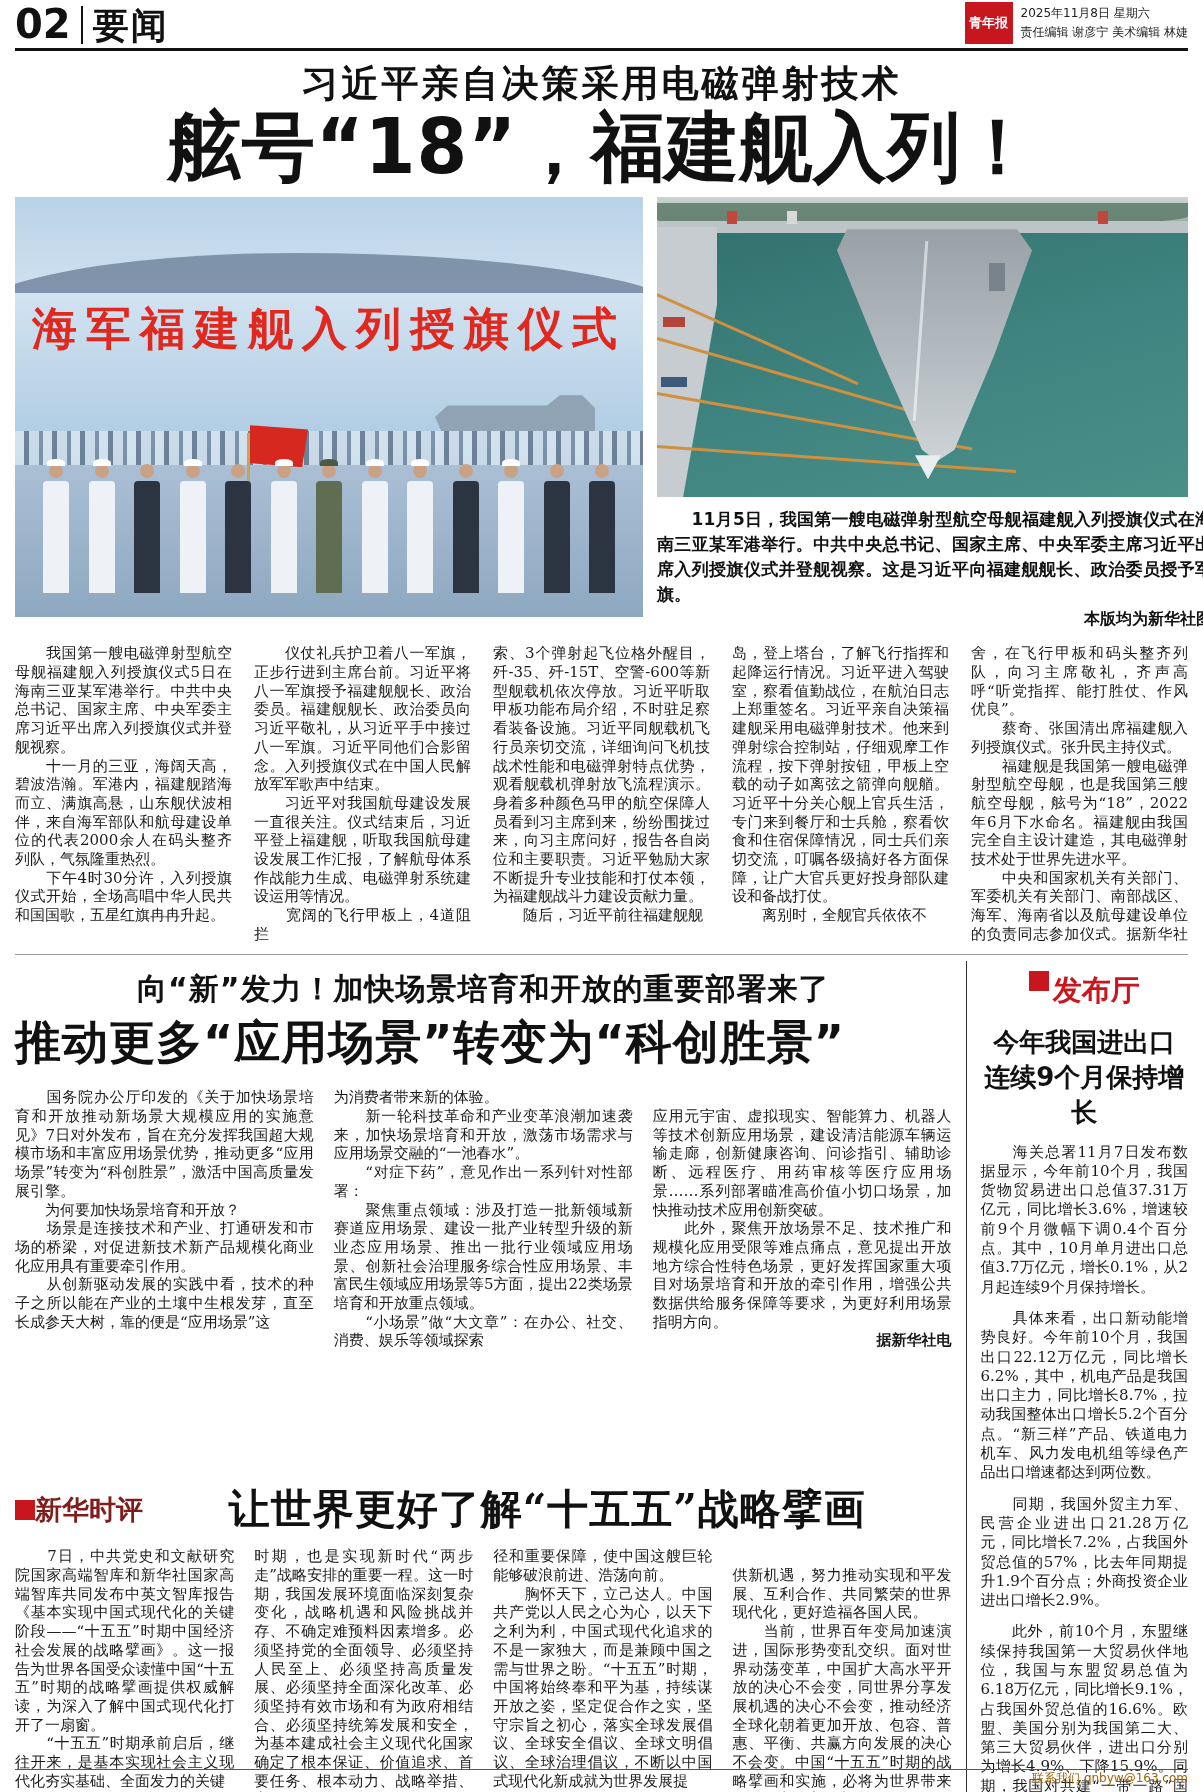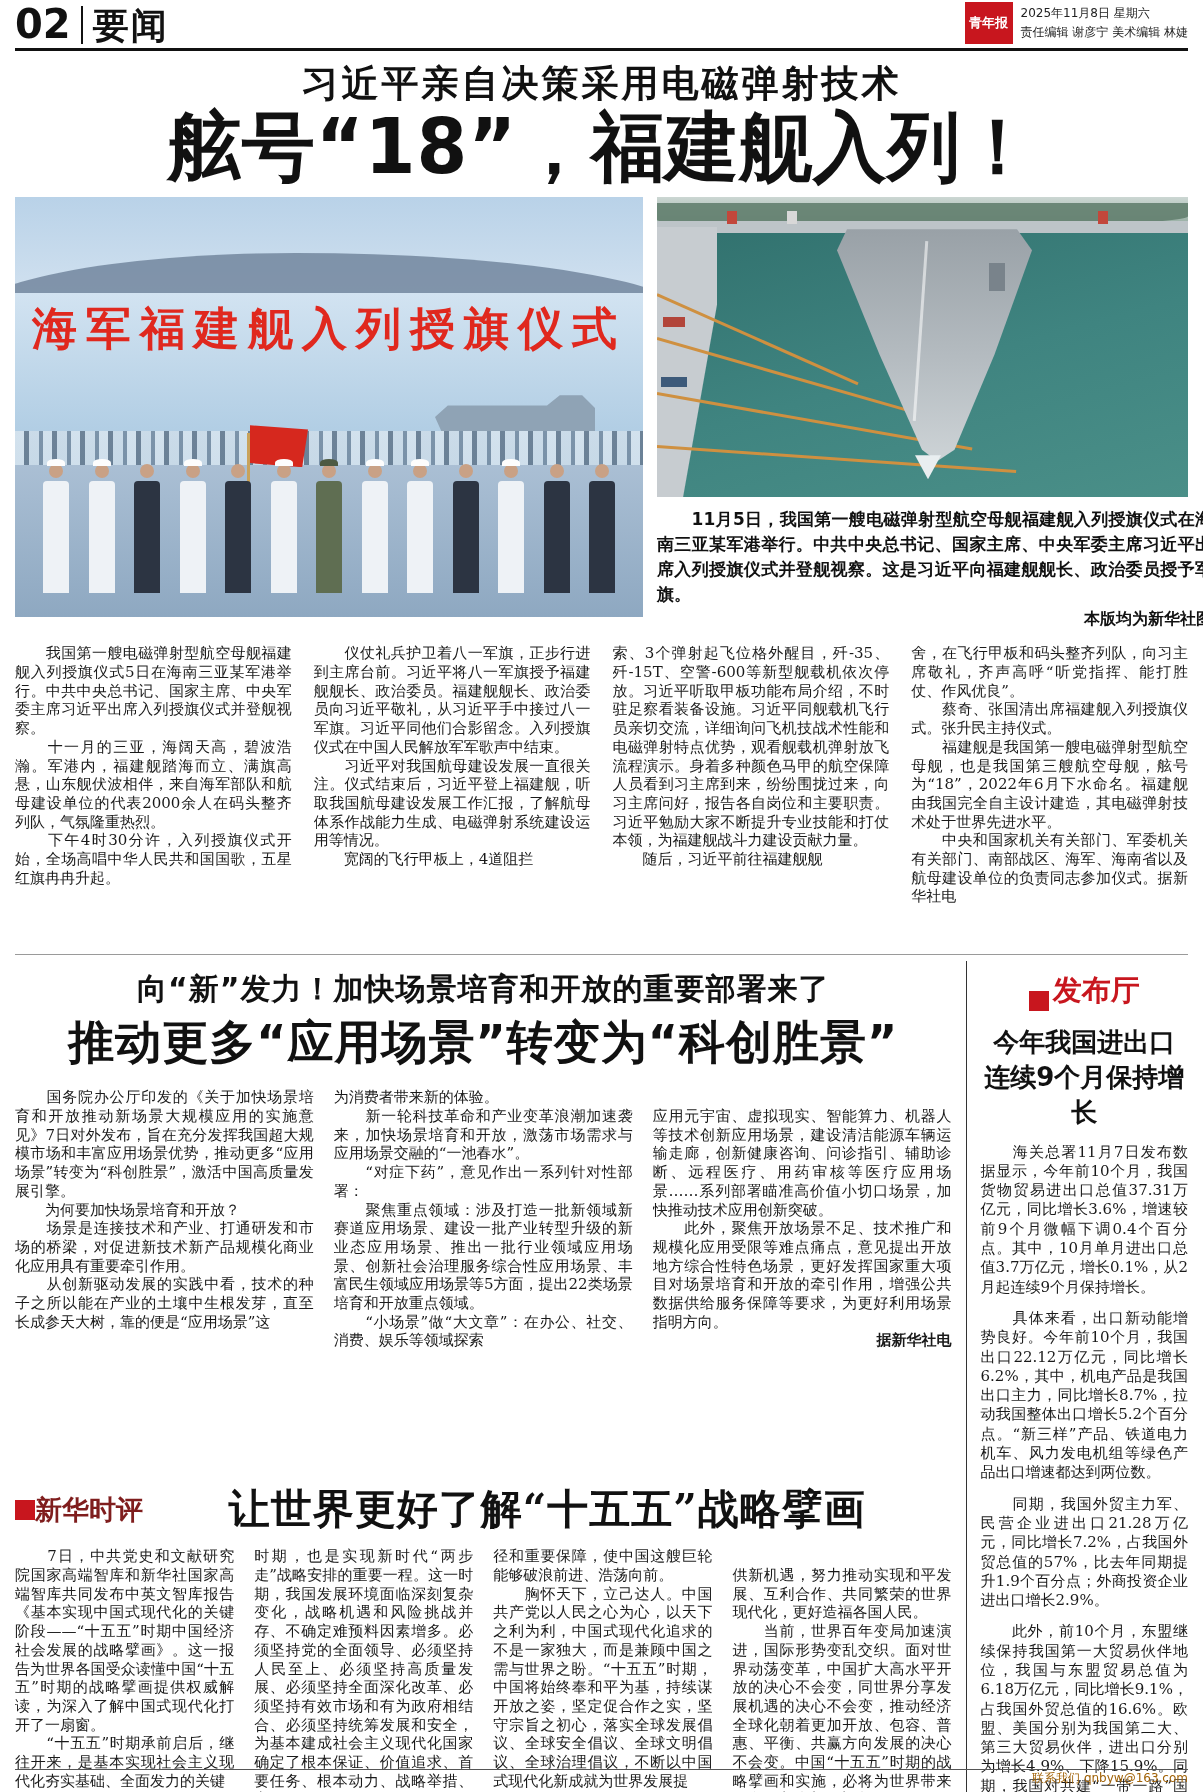--- a/index.html
+++ b/index.html
@@ -60,32 +60,32 @@
   
   .cols{display:flex;gap:22px;margin-top:14px;}
   .col{flex:1;font-family:"DejaVu Serif","Liberation Serif",serif;font-size:15px;line-height:18.7px;text-align:justify;white-space:pre-line;overflow:hidden;color:#1a1a1a;}
   .a1 .col{height:298px;}
   .section-rule{height:1px;background:#9a9a9a;margin-top:12px;}
   
   .lower{display:flex;margin-top:6px;}
   .lower-left{width:948px;padding-right:14px;}
   .sidebar{width:210px;border-left:1px solid #333;padding-left:14px;}
   .kicker2{margin-top:8px;text-align:center;font-size:30px;font-weight:700;letter-spacing:1px;}
-  .headline2{text-align:center;font-size:46px;font-weight:900;letter-spacing:1px;margin-top:2px;}
+  .headline2{font-size:46px;font-weight:900;letter-spacing:1px;margin-top:2px;}
   .a2{gap:20px;margin-top:14px;}
   .a2 .col{height:382px;position:relative;}
   .byline{text-align:right;font-weight:700;font-family:"DejaVu Sans",sans-serif;font-size:15px;}
   .comm-head{display:flex;align-items:center;margin-top:12px;}
   .label-red{display:flex;align-items:center;color:#7f1d1d;font-weight:700;font-size:27px;white-space:nowrap;font-family:"DejaVu Serif","Liberation Serif",serif;}
   .red-sq{width:20px;height:20px;background:#c8161e;display:inline-block;}
   .headline3{flex:1;text-align:center;font-size:41px;font-weight:900;font-family:"DejaVu Serif","Liberation Serif",serif;letter-spacing:1px;}
   .a3{gap:20px;margin-top:10px;}
   .a3 .col{height:248px;}
   
-  .fabu-label{display:flex;justify-content:center;align-items:flex-end;gap:4px;margin-top:10px;color:#c8161e;font-weight:900;font-size:29px;font-family:"DejaVu Serif","Liberation Serif",serif;}
+  .fabu-label{display:flex;justify-content:center;align-items:flex-start;gap:4px;margin-top:10px;color:#c8161e;font-weight:900;font-size:29px;font-family:"DejaVu Serif","Liberation Serif",serif;}
   .fabu-headline{margin-top:14px;text-align:center;font-size:26px;font-weight:900;line-height:1.35;}
   .fabu-body{margin-top:12px;font-family:"DejaVu Serif","Liberation Serif",serif;font-size:15px;line-height:19.3px;text-align:justify;white-space:pre-line;color:#1a1a1a;}
   
   .footer-rule{position:absolute;left:15px;right:15px;bottom:22px;height:1px;background:#555;}
   .footer-text{position:absolute;right:15px;bottom:5px;font-size:12px;font-weight:400;color:#a16207;}
 </style>
 </head>
 <body>
 
 <div class="page">
@@ -164,20 +164,22 @@
 
   <div class="cols a1">
     <div class="col">　　我国第一艘电磁弹射型航空母舰福建舰入列授旗仪式5日在海南三亚某军港举行。中共中央总书记、国家主席、中央军委主席习近平出席入列授旗仪式并登舰视察。
 　　十一月的三亚，海阔天高，碧波浩瀚。军港内，福建舰踏海而立、满旗高悬，山东舰伏波相伴，来自海军部队和航母建设单位的代表2000余人在码头整齐列队，气氛隆重热烈。
 　　下午4时30分许，入列授旗仪式开始，全场高唱中华人民共和国国歌，五星红旗冉冉升起。</div>
     <div class="col">　　仪仗礼兵护卫着八一军旗，正步行进到主席台前。习近平将八一军旗授予福建舰舰长、政治委员。福建舰舰长、政治委员向习近平敬礼，从习近平手中接过八一军旗。习近平同他们合影留念。入列授旗仪式在中国人民解放军军歌声中结束。
 　　习近平对我国航母建设发展一直很关注。仪式结束后，习近平登上福建舰，听取我国航母建设发展工作汇报，了解航母体系作战能力生成、电磁弹射系统建设运用等情况。
 　　宽阔的飞行甲板上，4道阻拦</div>
     <div class="col">索、3个弹射起飞位格外醒目，歼-35、歼-15T、空警-600等新型舰载机依次停放。习近平听取甲板功能布局介绍，不时驻足察看装备设施。习近平同舰载机飞行员亲切交流，详细询问飞机技战术性能和电磁弹射特点优势，观看舰载机弹射放飞流程演示。身着多种颜色马甲的航空保障人员看到习主席到来，纷纷围拢过来，向习主席问好，报告各自岗位和主要职责。习近平勉励大家不断提升专业技能和打仗本领，为福建舰战斗力建设贡献力量。
 　　随后，习近平前往福建舰舰</div>
+    <div class="col">岛，登上塔台，了解飞行指挥和起降运行情况。习近平进入驾驶室，察看值勤战位，在航泊日志上郑重签名。习近平亲自决策福建舰采用电磁弹射技术。他来到弹射综合控制站，仔细观摩工作流程，按下弹射按钮，甲板上空载的动子如离弦之箭弹向舰艏。习近平十分关心舰上官兵生活，专门来到餐厅和士兵舱，察看饮食和住宿保障情况，同士兵们亲切交流，叮嘱各级搞好各方面保障，让广大官兵更好投身部队建设和备战打仗。
+　　离别时，全舰官兵依依不</div>
     <div class="col">舍，在飞行甲板和码头整齐列队，向习主席敬礼，齐声高呼“听党指挥、能打胜仗、作风优良”。
 　　蔡奇、张国清出席福建舰入列授旗仪式。张升民主持仪式。
 　　福建舰是我国第一艘电磁弹射型航空母舰，也是我国第三艘航空母舰，舷号为“18”，2022年6月下水命名。福建舰由我国完全自主设计建造，其电磁弹射技术处于世界先进水平。
 　　中央和国家机关有关部门、军委机关有关部门、南部战区、海军、海南省以及航母建设单位的负责同志参加仪式。据新华社电</div>
   </div>
 
   <div class="section-rule"></div>
 
   <div class="lower">
     <div class="lower-left">

